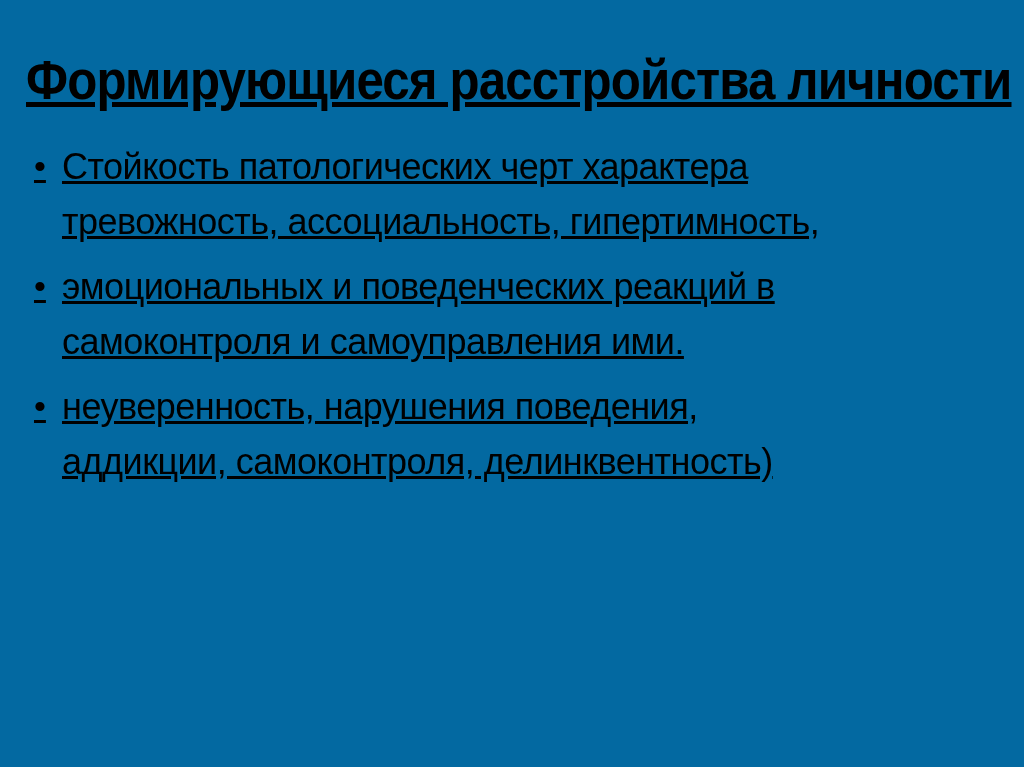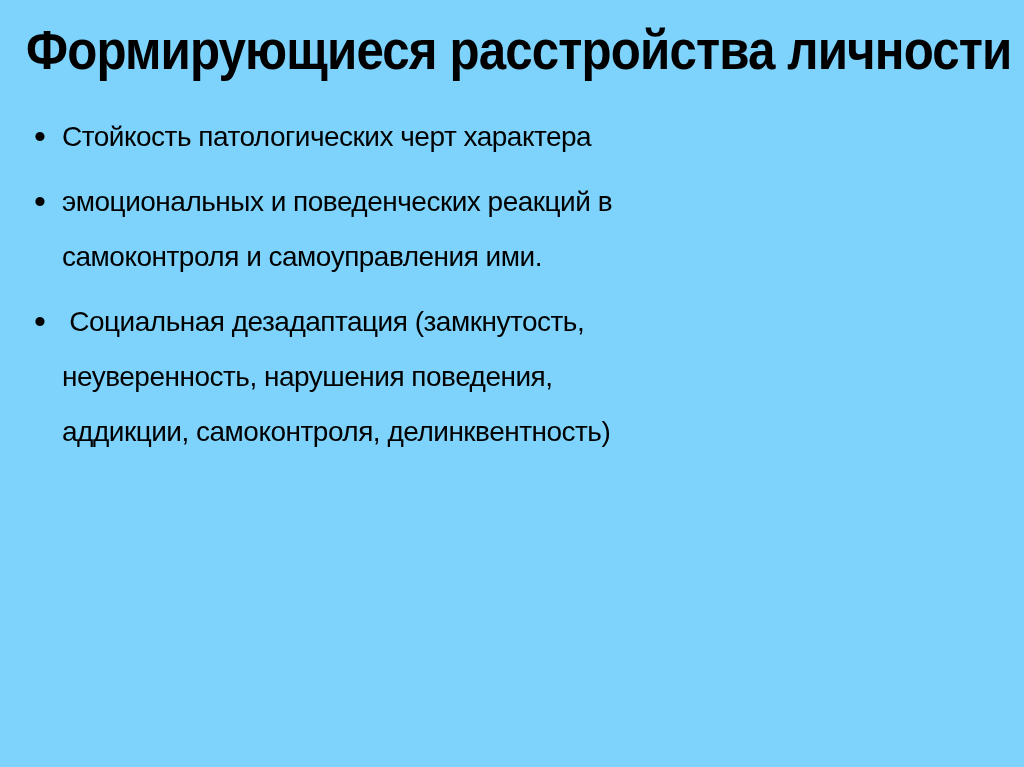--- a/index.html
+++ b/index.html
@@ -5,25 +5,26 @@
   html, body {
     margin: 0;
     padding: 0;
     background: #ffffff;
   }
   .slide {
     position: relative;
     width: 1024px;
     height: 767px;
     overflow: hidden;
-    background: #7dd3fc;
+    background: #0369a1;
     color: #000000;
     font-family: "Liberation Sans", sans-serif;
     box-sizing: border-box;
-    padding: 16px 20px 0 26px;
+    padding: 46px 20px 0 26px;
+    text-decoration: underline;
   }
   .title {
     margin: 0;
     font-size: 56px;
     font-weight: 700;
     line-height: 1.2;
     white-space: nowrap;
     letter-spacing: -1px;
     transform: scaleX(0.88);
     transform-origin: left center;
@@ -44,53 +45,53 @@
     padding-left: 8px;
     font-size: 34px;
     line-height: 55px;
     color: #000000;
   }
   .lines {
     flex: 1 1 auto;
     min-width: 0;
   }
   .line {
-    font-size: 28px;
+    font-size: 36px;
     line-height: 55px;
     letter-spacing: -0.5px;
     white-space: pre-wrap;
     color: #000000;
   }
 </style>
 </head>
 <body>
 
 <div class="slide">
   <h1 class="title">Формирующиеся расстройства личности</h1>
 
   <div class="bullets">
 
     <div class="bullet">
       <span class="marker">•</span>
       <div class="lines">
         <div class="line">Стойкость патологических черт характера</div>
+        <div class="line">тревожность, ассоциальность, гипертимность,</div>
       </div>
     </div>
 
     <div class="bullet">
       <span class="marker">•</span>
       <div class="lines">
         <div class="line">эмоциональных и поведенческих реакций в</div>
         <div class="line">самоконтроля и самоуправления ими.</div>
       </div>
     </div>
 
     <div class="bullet">
       <span class="marker">•</span>
       <div class="lines">
-        <div class="line"> Социальная дезадаптация (замкнутость,</div>
         <div class="line">неуверенность, нарушения поведения,</div>
         <div class="line">аддикции, самоконтроля, делинквентность)</div>
       </div>
     </div>
 
   </div>
 </div>
 
 </body></html>

